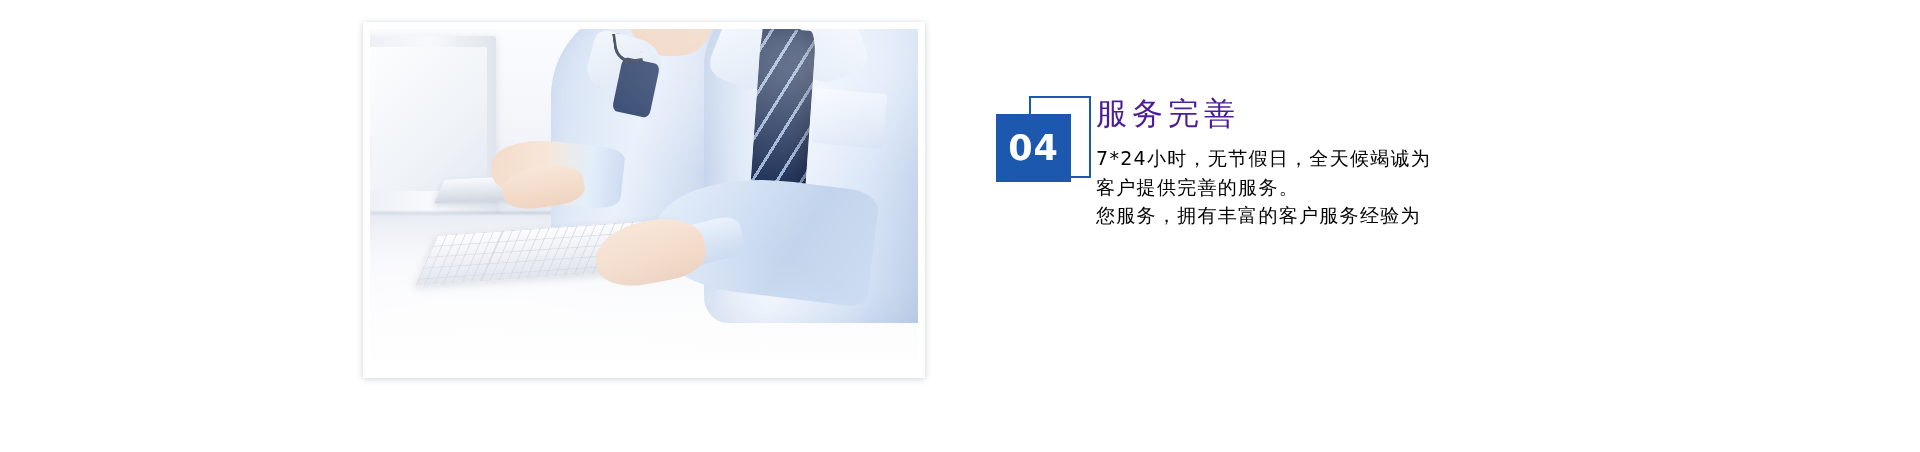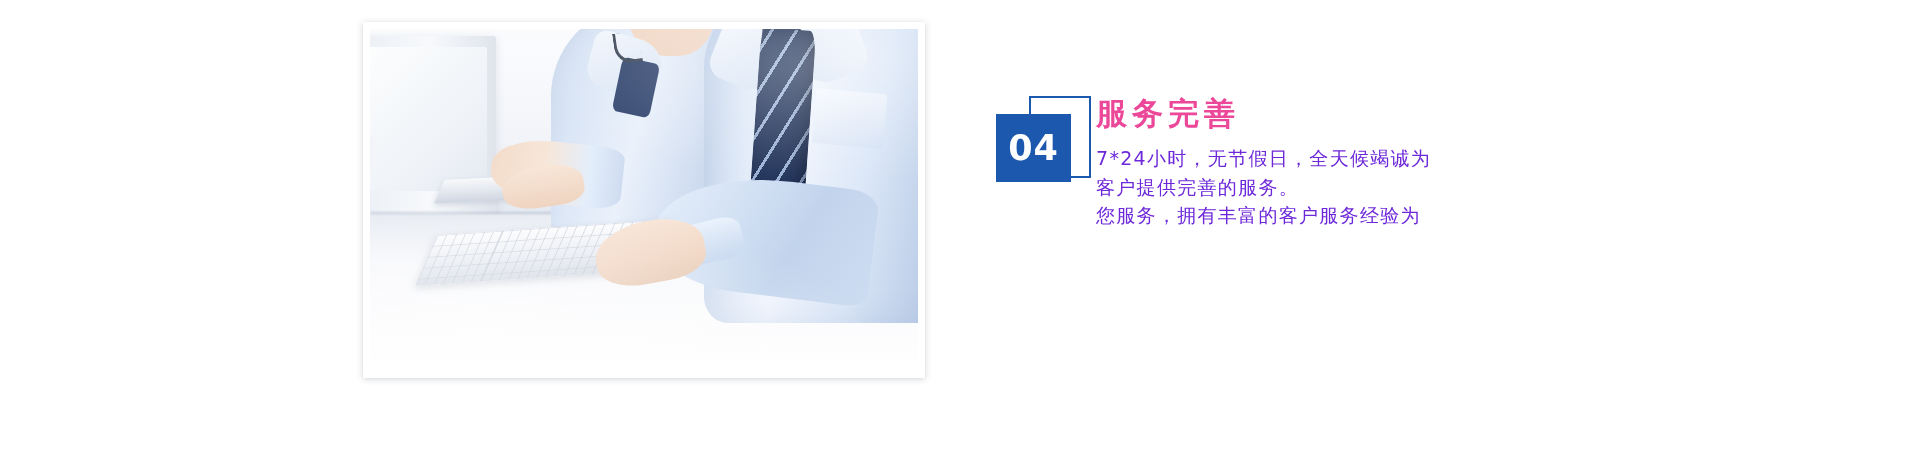--- a/index.html
+++ b/index.html
@@ -352,31 +352,31 @@
   }
 
   .text-col {
     position: absolute;
     left: 100px;
     top: 0;
     width: 420px;
   }
 
   .title {
-    color: #ec4899;
+    color: #4c1d95;
     font-size: 31px;
-    font-weight: 700;
+    font-weight: 400;
     letter-spacing: 5px;
     line-height: 1.15;
     white-space: nowrap;
   }
 
   .desc {
     margin-top: 12px;
-    color: #6d28d9;
+    color: #000000;
     font-size: 19px;
     line-height: 1.52;
     letter-spacing: 1.3px;
     width: 400px;
   }
 </style>
 </head>
 <body>
 
 <div class="page">

